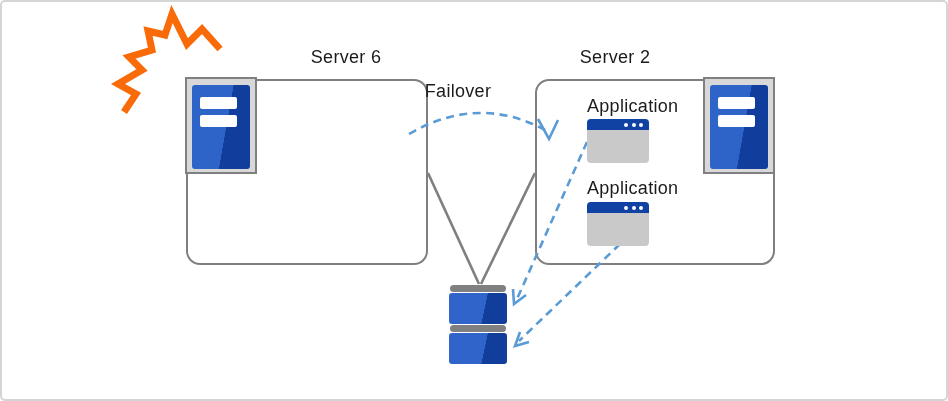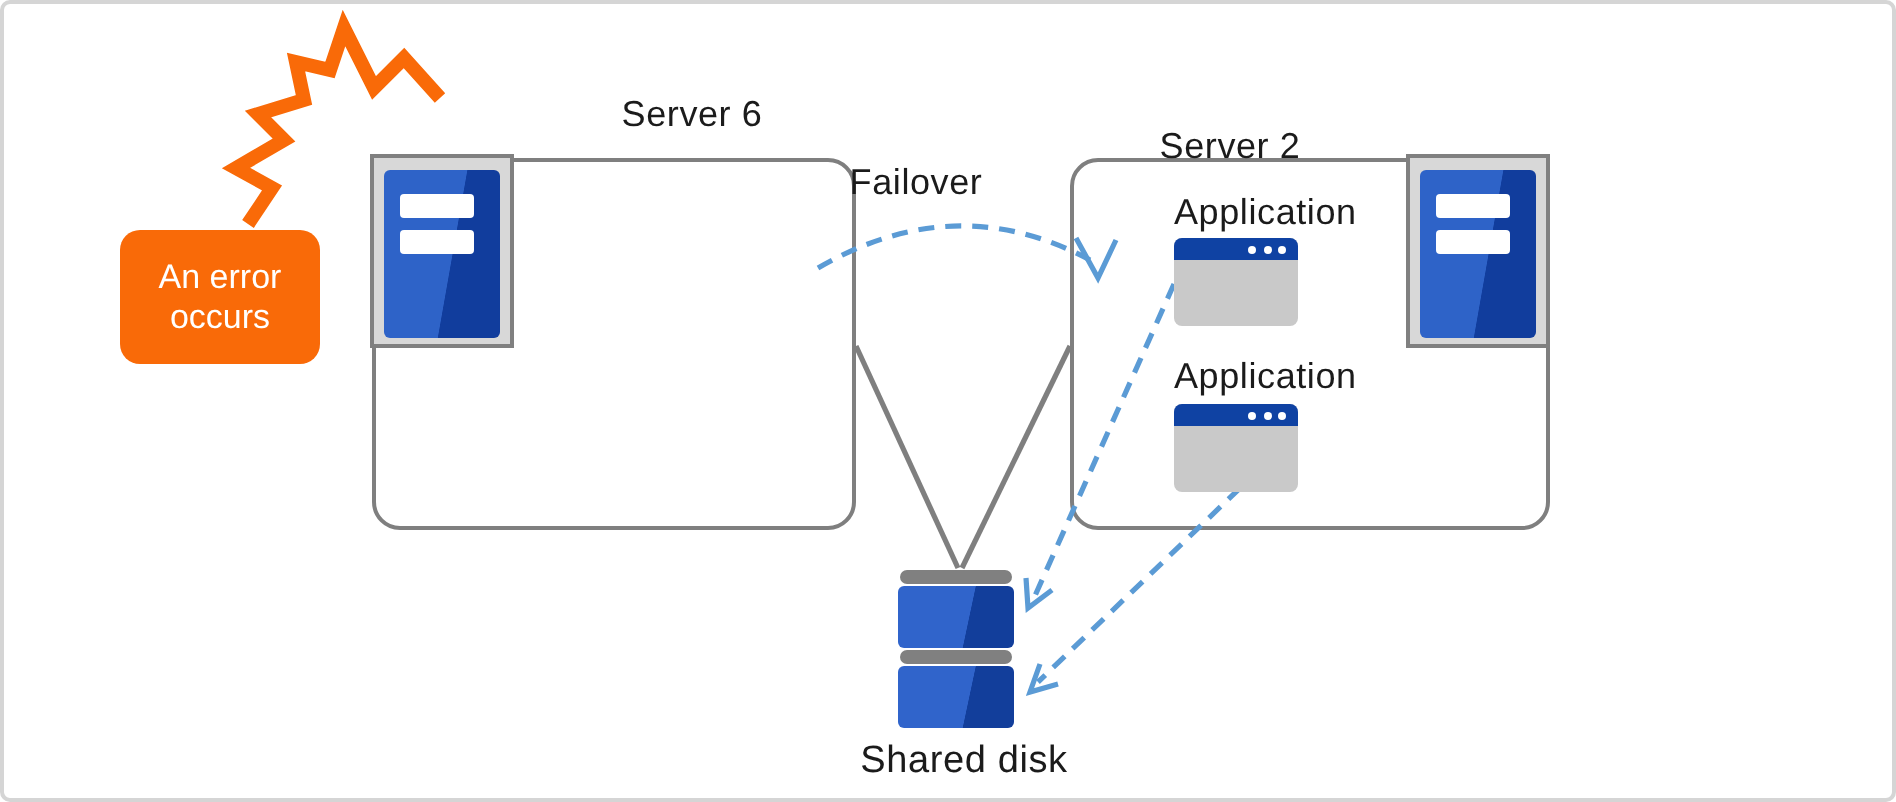--- a/index.html
+++ b/index.html
@@ -11,21 +11,21 @@
   .server-box{
     position:absolute;background:#ffffff;border:2.5px solid #7f7f7f;
     border-radius:14px;box-sizing:border-box;z-index:1;
   }
   .box-s1{left:184px;top:77px;width:242px;height:186px;}
   .box-s2{left:533px;top:77px;width:240px;height:186px;}
   .overlay{position:absolute;left:0;top:0;z-index:2;pointer-events:none;}
   .lbl{position:absolute;z-index:3;font-size:18px;color:#1b1b1b;white-space:nowrap;letter-spacing:.3px;}
   .lbl-center{transform:translateX(-50%);}
   .lbl-server1{left:344px;top:45px;}
-  .lbl-server2{left:613px;top:61px;text-align:right;}
+  .lbl-server2{left:613px;top:45px;text-align:right;}
   .lbl-failover{left:456px;top:79px;}
   .lbl-shared{left:480px;top:368px;font-size:19px;}
   .lbl-app1{left:585px;top:94px;}
   .lbl-app2{left:585px;top:176px;}
   .callout{
     position:absolute;left:58px;top:113px;width:100px;height:67px;z-index:3;
     background:#f96a08;border-radius:10px;color:#ffffff;font-size:17px;line-height:20px;
     display:flex;flex-direction:column;align-items:center;justify-content:center;text-align:center;
   }
   .server-icon{
@@ -77,31 +77,26 @@
     <path d="M407,132 Q476,92 543,128" fill="none" stroke="#5b9bd5" stroke-width="2.6" stroke-dasharray="8 5.5"></path>
     <polyline points="536,117 547,137 556,118" fill="none" stroke="#5b9bd5" stroke-width="2.6"></polyline>
 
     <path d="M585,140 L515,297" fill="none" stroke="#5b9bd5" stroke-width="2.6" stroke-dasharray="8 5.5"></path>
     <polyline points="524,293 512,302 511,287" fill="none" stroke="#5b9bd5" stroke-width="2.6"></polyline>
 
     <path d="M618,242 L517,339" fill="none" stroke="#5b9bd5" stroke-width="2.6" stroke-dasharray="8 5.5"></path>
     <polyline points="527,340 513,344 518,330" fill="none" stroke="#5b9bd5" stroke-width="2.6"></polyline>
   </svg>
 
-  <div class="callout">
-    <div>An error</div>
-    <div>occurs</div>
-  </div>
 
   <div class="lbl lbl-center lbl-server1">Server 6</div>
   <div class="lbl lbl-center lbl-server2">Server 2</div>
   <div class="lbl lbl-center lbl-failover">Failover</div>
   <div class="lbl lbl-app1">Application</div>
   <div class="lbl lbl-app2">Application</div>
-  <div class="lbl lbl-center lbl-shared">Shared disk</div>
 
   <div class="server-icon icon-s1">
     <div class="server-face">
       <div class="server-slot slot-1"></div>
       <div class="server-slot slot-2"></div>
     </div>
   </div>
   <div class="server-icon icon-s2">
     <div class="server-face">
       <div class="server-slot slot-1"></div>

